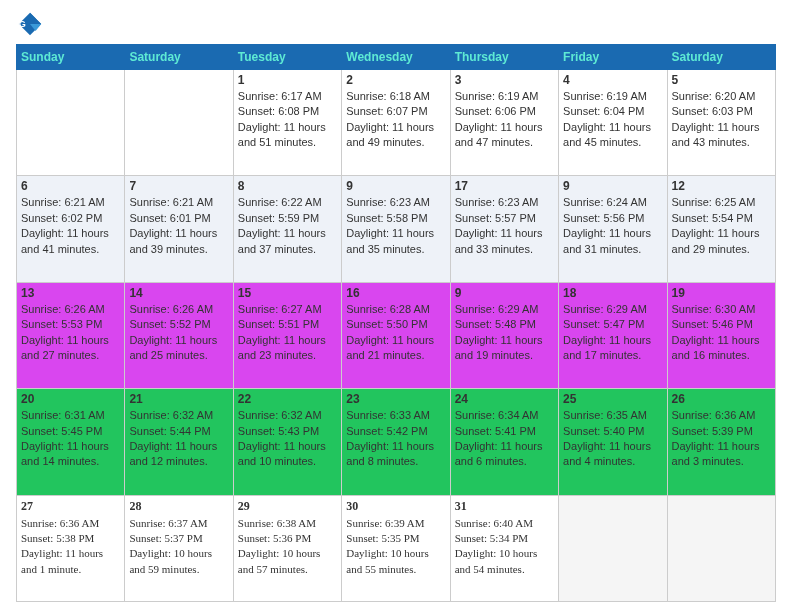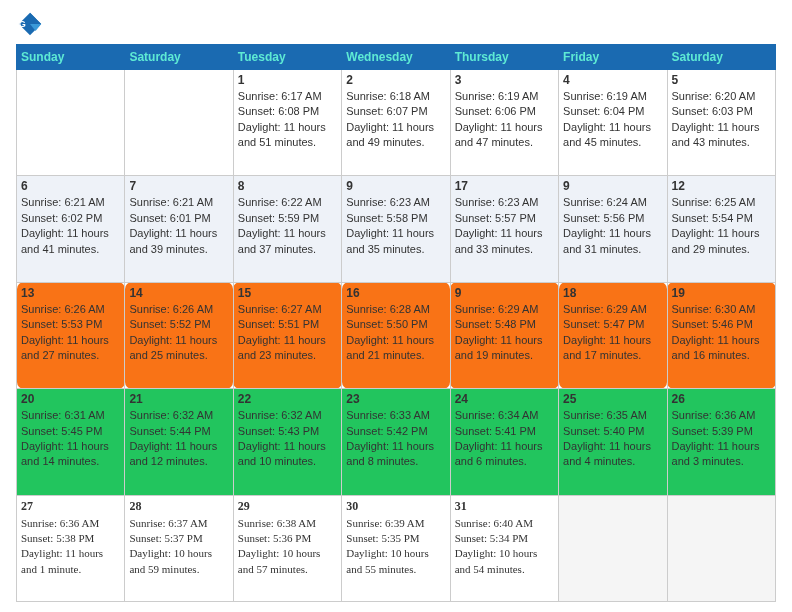--- a/index.html
+++ b/index.html
@@ -101,21 +101,21 @@
       line-height: 1.4;
     }
     tr:nth-child(odd) td:not(.empty) {
       background: #fff;
     }
     tr:nth-child(even) td:not(.empty) {
       background: #f0f4fa;
     }
     .calendar tbody tr:nth-child(1) td { background: #fff; }
     .calendar tbody tr:nth-child(2) td:not(.empty) { background: #eef2f8; }
-    .calendar tbody tr:nth-child(3) td:not(.empty) { background: #f97316; border-radius: 7px; }
+    .calendar tbody tr:nth-child(3) td:not(.empty) { background: #d946ef; }
     .calendar tbody tr:nth-child(4) td:not(.empty) { background: #22c55e; }
     .calendar tbody tr:nth-child(5) td:not(.empty) { background: #fff; font-family: Liberation Serif, serif; }
     .calendar tbody tr:nth-child(2) td.empty { background: #f5f5f5; }
     .calendar tbody tr:nth-child(4) td.empty { background: #f5f5f5; }
   </style>
 </head>
 <body>
 
 <div class="page">
   <div class="header">

